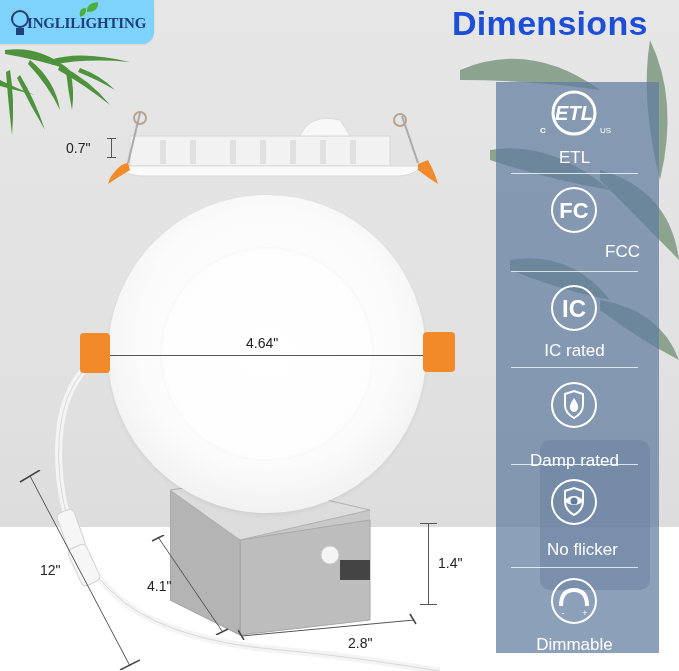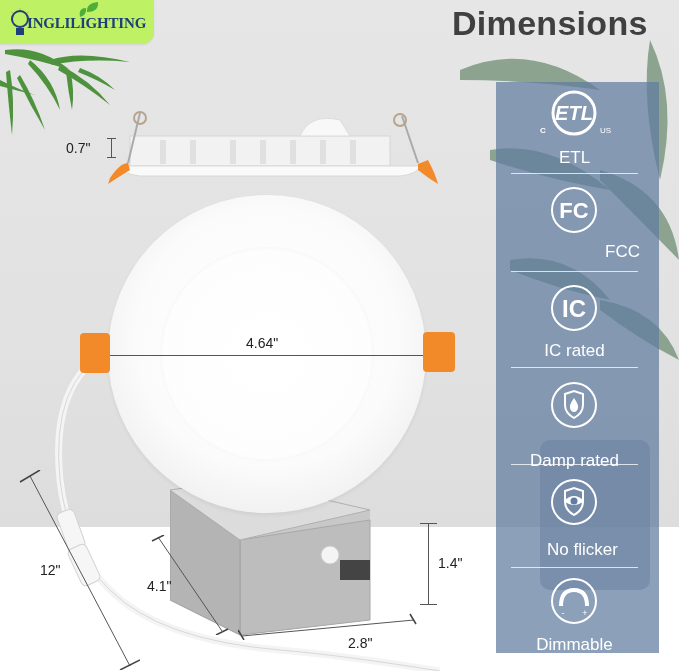--- a/index.html
+++ b/index.html
@@ -1,23 +1,23 @@
 <!DOCTYPE html>
 <html><head>
 <meta charset="utf-8">
 <style>
   html, body { margin:0; padding:0; }
   body { width:679px; height:671px; position:relative; overflow:hidden; background:#e3e3e3; font-family:"Liberation Sans", sans-serif; }
   .wall { position:absolute; left:0; top:0; width:679px; height:527px; background:linear-gradient(180deg,#e6e6e6 0%,#e2e2e2 60%,#dddddd 100%); }
   .floor { position:absolute; left:0; top:527px; width:679px; height:144px; background:#ffffff; }
-  .logo-box { position:absolute; left:0; top:0; width:154px; height:44px; background:#bef264; border-radius:0 0 12px 0; box-shadow:0 1px 2px rgba(0,0,0,0.08); }
+  .logo-box { position:absolute; left:0; top:0; width:154px; height:44px; background:#7dd3fc; border-radius:0 0 12px 0; box-shadow:0 1px 2px rgba(0,0,0,0.08); }
   .logo-text { position:absolute; left:27px; top:15px; font-family:"Liberation Serif", serif; font-weight:bold; color:#1f3f7a; font-size:15px; letter-spacing:-0.2px; }
   .logo-bulb { position:absolute; left:10px; top:8px; }
   .logo-leaf { position:absolute; left:78px; top:2px; }
-  .title { position:absolute; left:452px; top:4px; color:#404040; font-weight:bold; font-size:34px; letter-spacing:0.3px; }
+  .title { position:absolute; left:452px; top:4px; color:#1d4ed8; font-weight:bold; font-size:34px; letter-spacing:0.3px; }
   .leaves-tl { position:absolute; left:0; top:40px; }
   .plant { position:absolute; left:450px; top:40px; }
   .panel { position:absolute; left:496px; top:82px; width:163px; height:571px; background:rgba(96,124,160,0.72); }
   .feat { position:absolute; left:0; width:157px; text-align:center; }
   .feat .ic { position:absolute; left:53px; width:50px; height:50px; }
   .feat .lbl { position:absolute; left:0; width:157px; text-align:center; color:#fff; font-size:17px; }
   .feat .div { position:absolute; left:15px; width:127px; height:1px; background:rgba(255,255,255,0.75); }
   .dim { position:absolute; color:#222; font-size:14px; }
   .line { position:absolute; background:#555; }
   .disc { position:absolute; left:108px; top:195px; width:318px; height:318px; border-radius:50%; background:radial-gradient(circle at 50% 45%, #ffffff 0%, #fbfbfb 55%, #f1f1f1 75%, #e6e6e6 100%); box-shadow:0 2px 4px rgba(0,0,0,0.06); }

